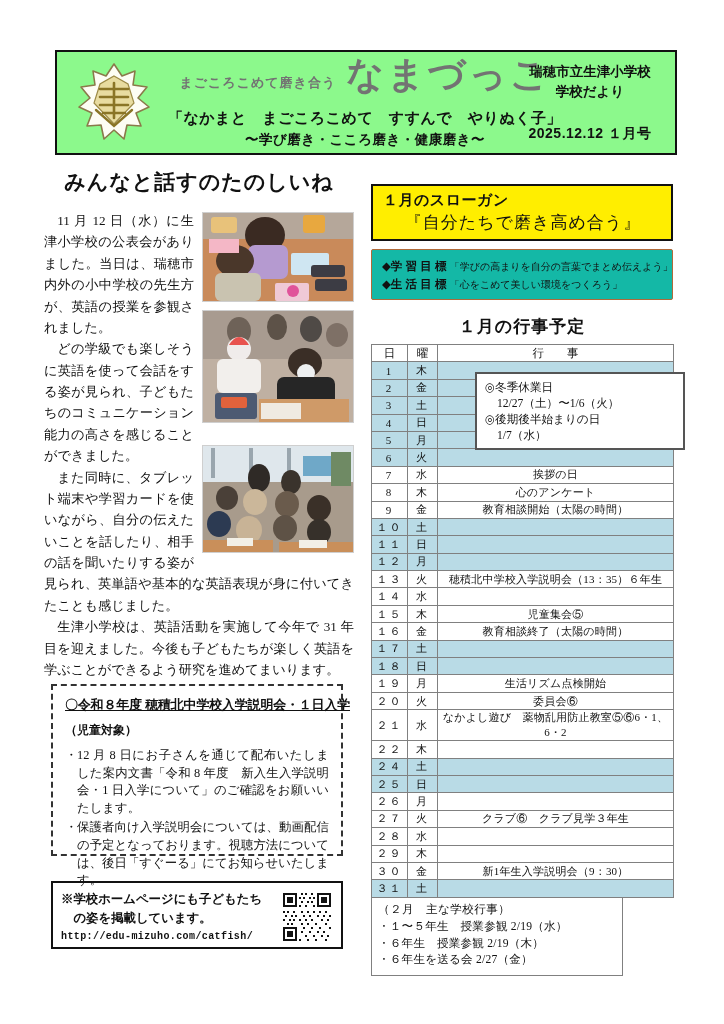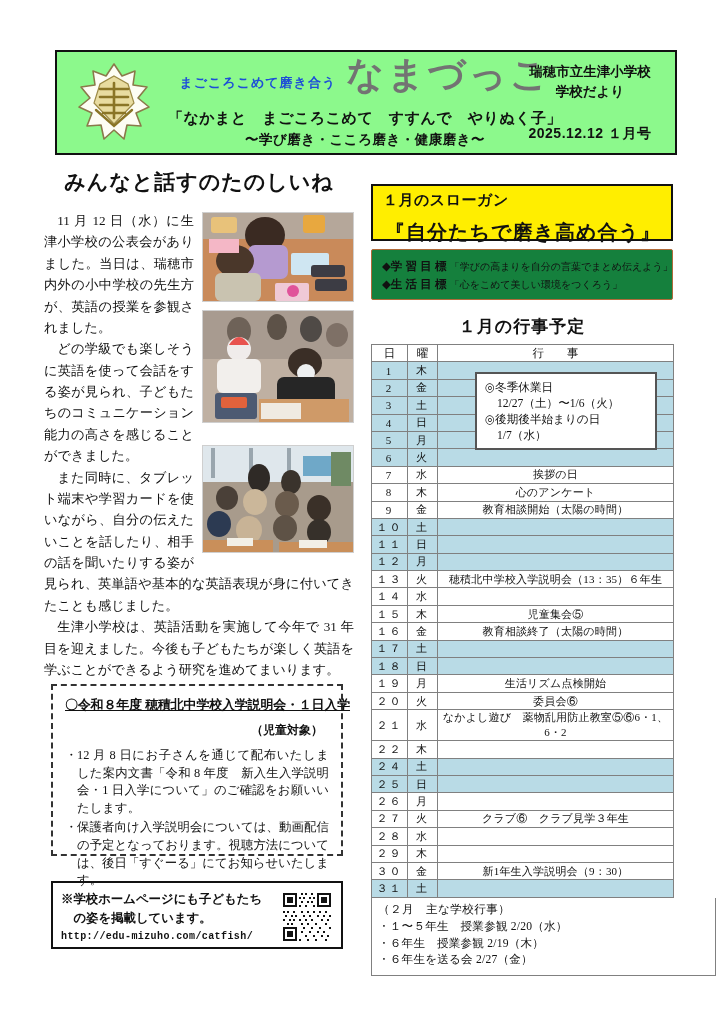--- a/index.html
+++ b/index.html
@@ -56,21 +56,21 @@
     align-items: baseline;
     justify-content: center;
     gap: 10px;
     height: 48px;
   }
   .masthead-pre {
     font-family: "Liberation Sans", "DejaVu Sans", sans-serif;
     font-size: 13px;
     font-weight: bold;
     letter-spacing: 1px;
-    color: #1d4ed8;
+    color: #737373;
   }
   .masthead-title {
     font-family: "Liberation Sans", "DejaVu Sans", sans-serif;
     font-size: 37px;
     font-weight: bold;
     letter-spacing: 3px;
     color: #737373;
     line-height: 1;
     text-align: right;
   }
@@ -159,21 +159,20 @@
     font-size: 13px;
     font-weight: bold;
     letter-spacing: -0.2px;
     white-space: nowrap;
     text-decoration: underline;
   }
   .notice-sub {
     font-family: Liberation Mono, monospace;
     font-size: 12px;
     font-weight: bold;
-    text-align: right;
     margin-top: 8px;
     margin-right: 6px;
   }
   .notice-list {
     margin: 8px 0 0 0;
     font-size: 12.4px;
     line-height: 1.42;
   }
   .notice-item {
     display: flex;
@@ -228,30 +227,30 @@
     height: 57px;
   }
   .slogan-label {
     font-family: "Liberation Sans", "DejaVu Sans", sans-serif;
     font-size: 15px;
     font-weight: bold;
     letter-spacing: 0.5px;
   }
   .slogan-main {
     font-family: "Liberation Sans", "DejaVu Sans", sans-serif;
-    font-size: 20px;
-    font-weight: bold;
+    font-size: 17px;
+    font-weight: normal;
     text-align: center;
     letter-spacing: 1px;
-    margin-top: 9px;
+    margin-top: 1px;
   }
   .goals-box {
     margin-top: 8px;
     border: 1.5px solid #b06a3a;
-    background: #15803d;
+    background: #14b8a6;
     box-sizing: border-box;
     padding: 7px 10px 8px 10px;
     border-radius: 2px;
     height: 51px;
   }
   .goal-row {
     font-family: "Liberation Sans", "DejaVu Sans", sans-serif;
     font-size: 11.5px;
     font-weight: bold;
     line-height: 1.6;
@@ -289,33 +288,33 @@
   col.c-dow  { width: 30px; }
   col.c-evt  { width: 236px; }
   td.day, td.dow { text-align: center; letter-spacing: 2px; }
   td.evt { text-align: center; padding-left: 5px; font-size: 11px; letter-spacing: 0.2px; }
   tr.hol td { background: #b9dbe6; }
 
   .cal-note {
     position: absolute;
     left: 104px;
     top: 28px;
-    width: 182px;
+    width: 210px;
     height: 78px;
     background: #ffffff;
     border: 2px solid #555555;
     box-sizing: border-box;
     padding: 6px 8px;
     font-size: 11.6px;
     line-height: 1.38;
   }
   .cal-note .indent { padding-left: 12px; }
 
   .feb-box {
-    width: 345px;
+    width: 252px;
     border: 1px solid #808080;
     border-top: none;
     box-sizing: border-box;
     padding: 4px 6px 6px 6px;
     font-size: 11.6px;
     line-height: 1.46;
   }
   .feb-head { letter-spacing: 0.4px; }
   .feb-line { letter-spacing: 0.2px; }
 </style>
@@ -721,19 +720,19 @@
       <div class="cal-note">
         <div>◎冬季休業日</div>
         <div class="indent">12/27（土）〜1/6（火）</div>
         <div>◎後期後半始まりの日</div>
         <div class="indent">1/7（水）</div>
       </div>
     </div>
 
     <div class="feb-box">
       <div class="feb-head">（２月　主な学校行事）</div>
-      <div class="feb-line">・１〜５年生　授業参観 2/20（水）</div>
+      <div class="feb-line">・１〜５年生　授業参観 2/19（水）</div>
       <div class="feb-line">・６年生　授業参観 2/19（木）</div>
       <div class="feb-line">・６年生を送る会 2/27（金）</div>
     </div>
   </div>
 
 </div>
 
 </body></html>

